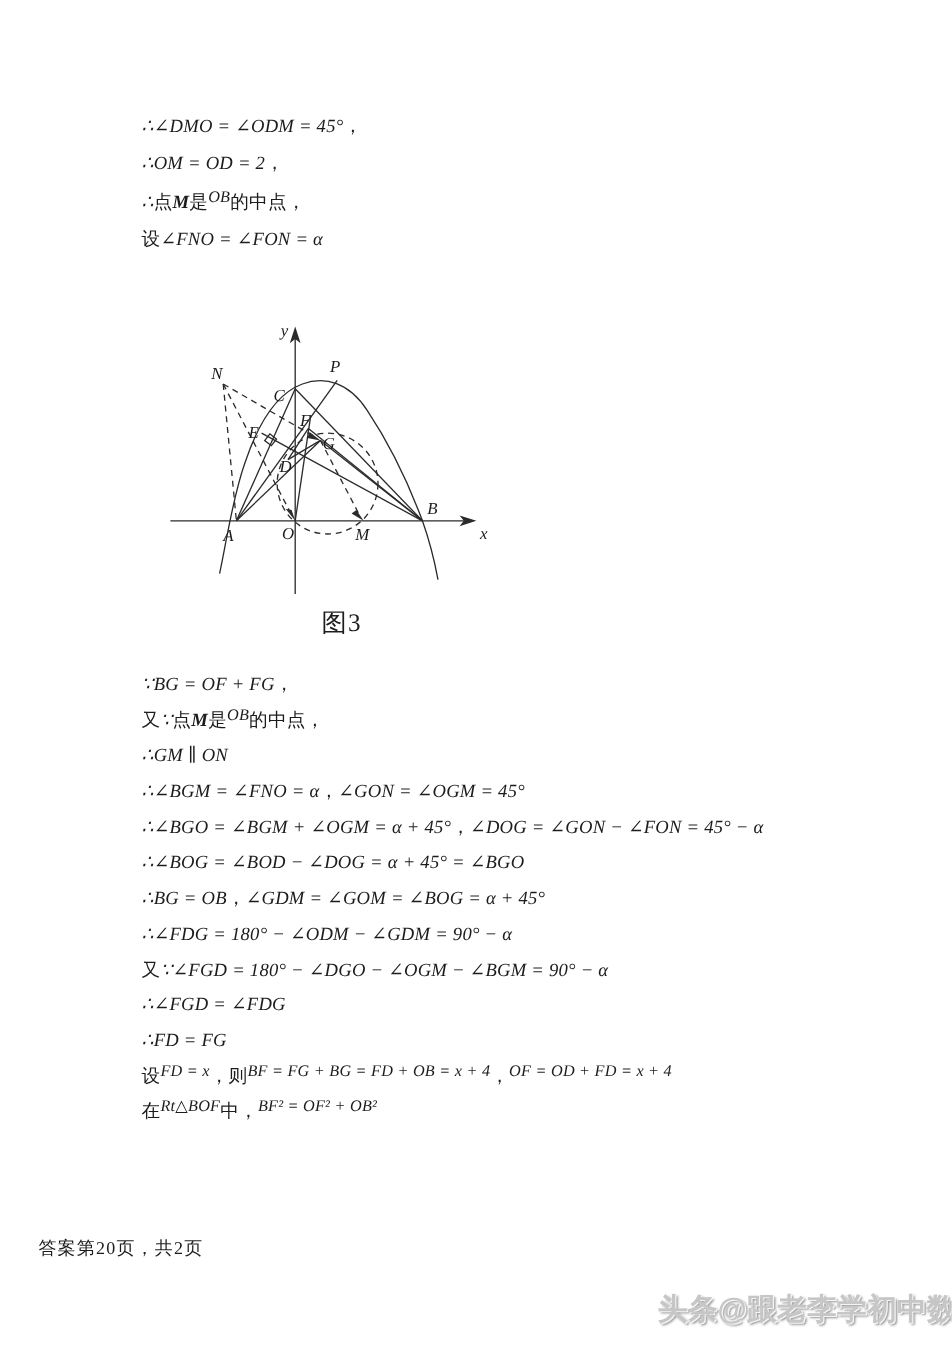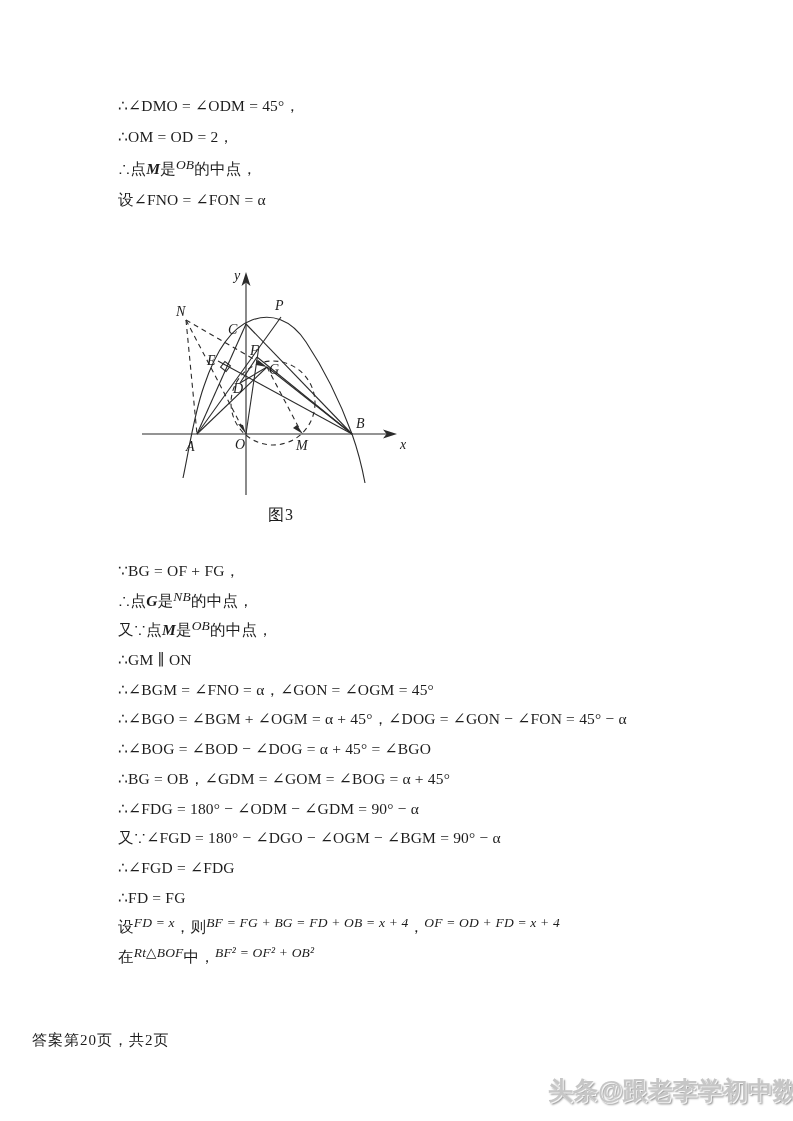--- a/index.html
+++ b/index.html
@@ -7,29 +7,29 @@
     width:793px;height:1121px;position:relative;background:#ffffff;
     font-family:"Liberation Serif","DejaVu Serif",serif;color:#1c1c1c;overflow:hidden;
   }
   .proof-block{position:absolute;left:118px;white-space:nowrap;}
   #proof-top{top:90px;}
   #proof-top .proof-line{height:31.4px;line-height:31.4px;}
   #proof-bottom{top:556px;}
   #proof-bottom .proof-line{height:29.7px;line-height:29.7px;}
   .proof-line{font-size:15.5px;letter-spacing:0.2px;}
   .seg-cn{font-style:normal;}
-  .seg-m{margin-top:23px;}
+  .seg-m{font-style:italic;margin-top:23px;}
   .seg-mb{font-style:italic;font-weight:bold;}
   .seg-mr{font-style:italic;position:relative;top:-5px;font-size:13.5px;margin-top:40px;}
   #figure-wrap{position:absolute;left:138px;top:266px;width:280px;height:252px;}
   #figure-svg{width:280px;height:252px;}
   #figure-svg .geo{stroke:#2b2b2b;stroke-width:1.1;fill:none;}
   #figure-svg .dash{stroke-dasharray:5 4;}
   #figure-svg text{font-family:"Liberation Serif","DejaVu Serif",serif;font-style:italic;font-size:14px;fill:#1c1c1c;}
-  #figure-caption{position:absolute;left:268px;top:505px;font-size:16px;letter-spacing:1px;}
+  #figure-caption{position:absolute;left:268px;top:505px;font-size:21px;letter-spacing:1px;}
   #page-footer{position:absolute;left:0;top:1031px;width:793px;text-align:left;font-size:15px;letter-spacing:1px;padding-left:32px;}
   #watermark{
     position:absolute;left:548px;top:1074px;font-size:25px;font-weight:bold;white-space:nowrap;
     color:#c6c6c6;text-shadow:1px 1px 0 #f5f5f5,2px 2px 2px #8f8f8f;
     font-family:"Liberation Sans","DejaVu Sans",sans-serif;
   }
 </style>
 </head>
 <body>
 
@@ -85,21 +85,20 @@
     <text x="97" y="183">O</text>
     <text x="158" y="184">M</text>
     <text x="218" y="162">B</text>
   </svg>
 </div>
 
 <div id="figure-caption">图3</div>
 
 <div id="proof-bottom" class="proof-block">
     <div class="proof-line"><span class="seg-m">∵BG = OF + FG</span><span class="seg-cn">，</span></div>
-    <div class="proof-line"><span class="seg-m">∴</span><span class="seg-cn">点</span><span class="seg-mb">G</span><span class="seg-cn">是</span><span class="seg-mr">NB</span><span class="seg-cn">的中点，</span></div>
     <div class="proof-line"><span class="seg-cn">又</span><span class="seg-m">∵</span><span class="seg-cn">点</span><span class="seg-mb">M</span><span class="seg-cn">是</span><span class="seg-mr">OB</span><span class="seg-cn">的中点，</span></div>
     <div class="proof-line"><span class="seg-m">∴GM ∥ ON</span></div>
     <div class="proof-line"><span class="seg-m">∴∠BGM = ∠FNO = α</span><span class="seg-cn">，</span><span class="seg-m">∠GON = ∠OGM = 45°</span></div>
     <div class="proof-line"><span class="seg-m">∴∠BGO = ∠BGM + ∠OGM = α + 45°</span><span class="seg-cn">，</span><span class="seg-m">∠DOG = ∠GON − ∠FON = 45° − α</span></div>
     <div class="proof-line"><span class="seg-m">∴∠BOG = ∠BOD − ∠DOG = α + 45° = ∠BGO</span></div>
     <div class="proof-line"><span class="seg-m">∴BG = OB</span><span class="seg-cn">，</span><span class="seg-m">∠GDM = ∠GOM = ∠BOG = α + 45°</span></div>
     <div class="proof-line"><span class="seg-m">∴∠FDG = 180° − ∠ODM − ∠GDM = 90° − α</span></div>
     <div class="proof-line"><span class="seg-cn">又</span><span class="seg-m">∵∠FGD = 180° − ∠DGO − ∠OGM − ∠BGM = 90° − α</span></div>
     <div class="proof-line"><span class="seg-m">∴∠FGD = ∠FDG</span></div>
     <div class="proof-line"><span class="seg-m">∴FD = FG</span></div>

